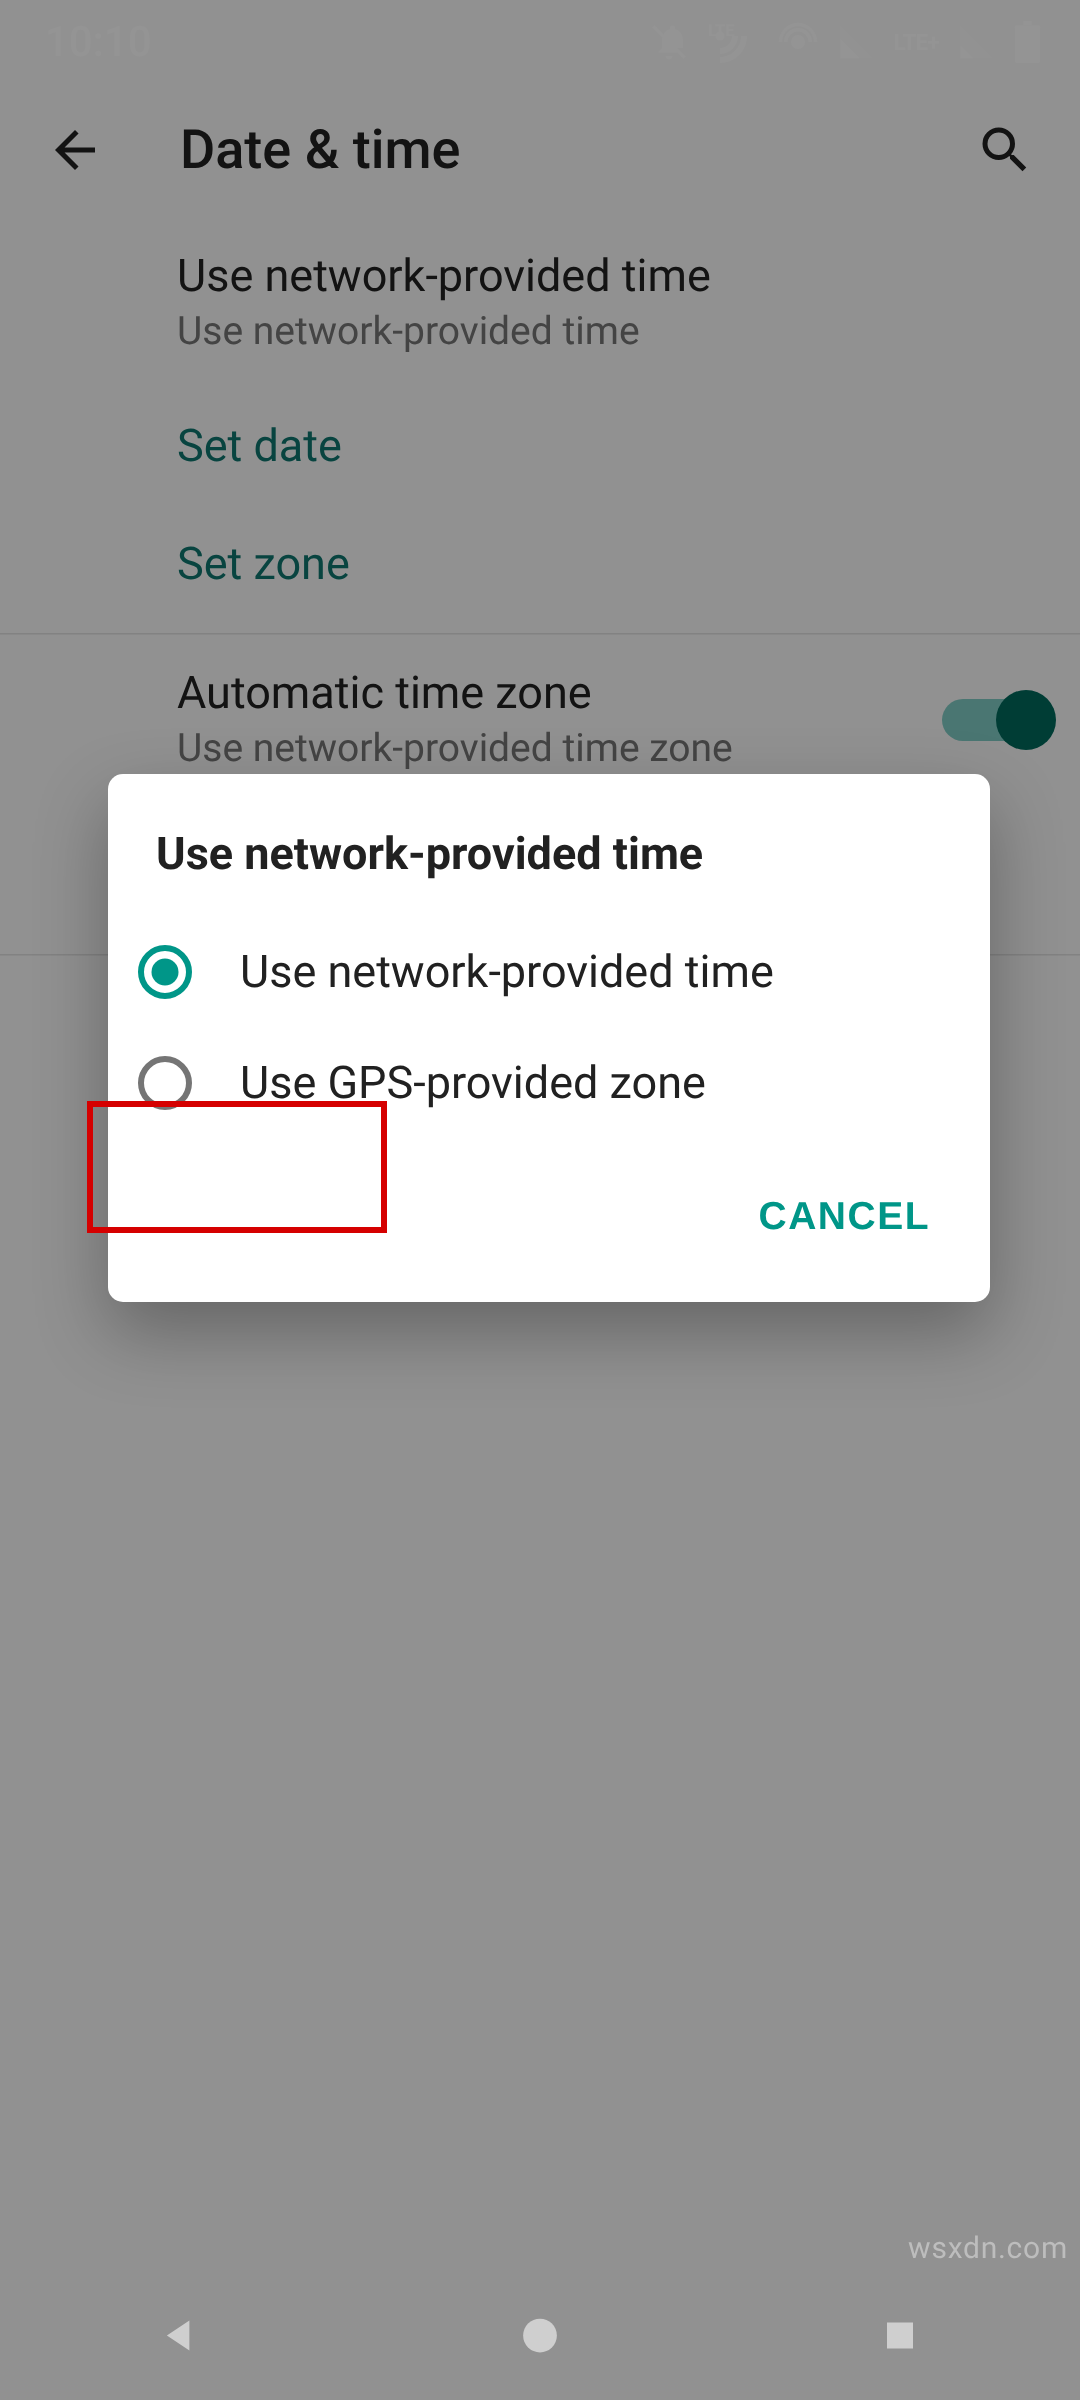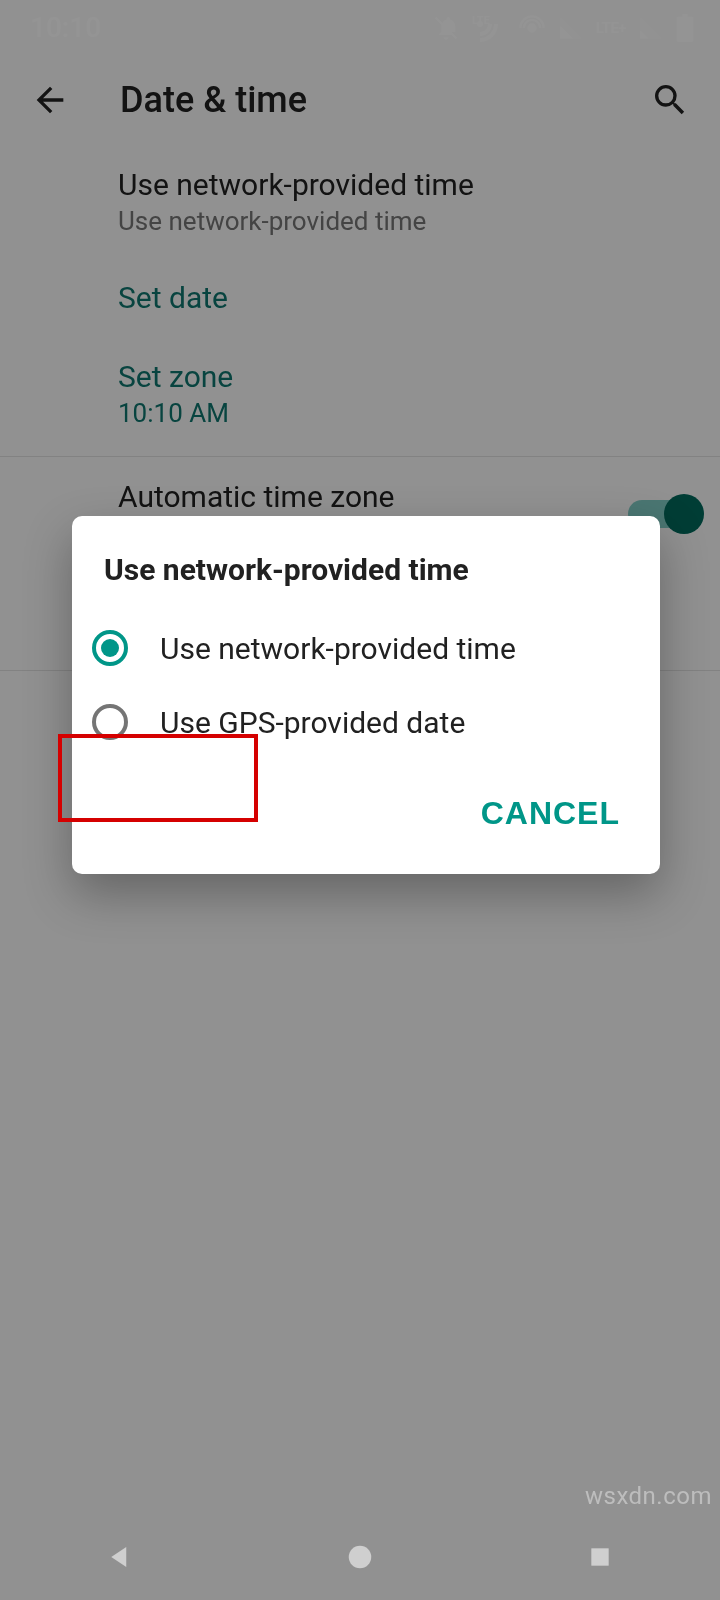--- a/index.html
+++ b/index.html
@@ -37,31 +37,31 @@
     .dialog-title { font-size: 30px; font-weight: 700; color: #212121; padding: 36px 32px 18px 32px; }
     .options { padding: 6px 0 6px 0; }
     .option { display: flex; align-items: center; height: 74px; padding: 0 16px; }
     .option .radio { width: 44px; height: 44px; display:flex; align-items:center; justify-content:center; }
     .option .label { font-size: 30px; color: #212121; margin-left: 28px; }
     .radio-outer { width: 36px; height: 36px; border: 4px solid #757575; border-radius: 50%; display:flex; align-items:center; justify-content:center; }
     .radio-outer.selected { border-color: #009688; }
     .radio-inner { width: 18px; height: 18px; border-radius: 50%; background: #009688; }
 
     .dialog-actions { display: flex; justify-content: flex-end; padding: 20px 32px 24px; }
-    .btn-flat { font-size: 32px; font-weight: 700; letter-spacing: 1px; color: #009688; background: none; border: none; cursor: pointer; padding: 10px 8px; }
+    .btn-flat { font-size: 26px; font-weight: 700; letter-spacing: 1px; color: #009688; background: none; border: none; cursor: pointer; padding: 10px 8px; }
 
     
     .highlight { position: absolute; border: 4px solid #d50000; pointer-events: none; }
 
     
     .nav-bar { position: absolute; bottom: 0; left: 0; right: 0; height: 86px; display: flex; align-items: center; justify-content: space-around; }
     .nav-btn { width: 120px; display:flex; align-items:center; justify-content:center; }
 
     
-    .watermark { position: absolute; right: 8px; bottom: 90px; font-size: 24px; color: #bdbdbd; letter-spacing: .5px; }
+    .watermark { position: absolute; right: 8px; bottom: 90px; font-size: 20px; color: #bdbdbd; letter-spacing: .5px; }
 
     svg { display: block; }
   </style>
 </head>
 <body>
 
 <div class="page-content">
 
   <div class="status-bar">
     <span>10:10</span>
@@ -126,21 +126,20 @@
   <div class="list">
     <div class="item">
       <div class="primary">Use network-provided time</div>
       <div class="secondary">Use network-provided time</div>
     </div>
     <div class="item disabled">
       <div class="primary">Set date</div>
     </div>
     <div class="item disabled">
       <div class="primary">Set zone</div>
-      <div class="secondary">10:10 AM</div>
     </div>
     <div class="divider"></div>
     <div class="item with-switch">
       <div class="text">
         <div class="primary">Automatic time zone</div>
         <div class="secondary">Use network-provided time zone</div>
       </div>
       <div class="switch-track">
         <div class="switch-thumb"></div>
       </div>
@@ -160,21 +159,21 @@
           <span class="radio-outer selected">
             <span class="radio-inner"></span>
           </span>
         </span>
       <span class="label">Use network-provided time</span>
     </div>
     <div class="option">
       <span class="radio">
           <span class="radio-outer"></span>
         </span>
-      <span class="label">Use GPS-provided date</span>
+      <span class="label">Use GPS-provided zone</span>
     </div>
   </div>
   <div class="dialog-actions">
     <button class="btn-flat">CANCEL</button>
   </div>
   <div class="highlight" style="left:-14px; top:218px; width:200px; height:88px;"></div>
 </div>
 
 <div class="watermark">wsxdn.com</div>
 

